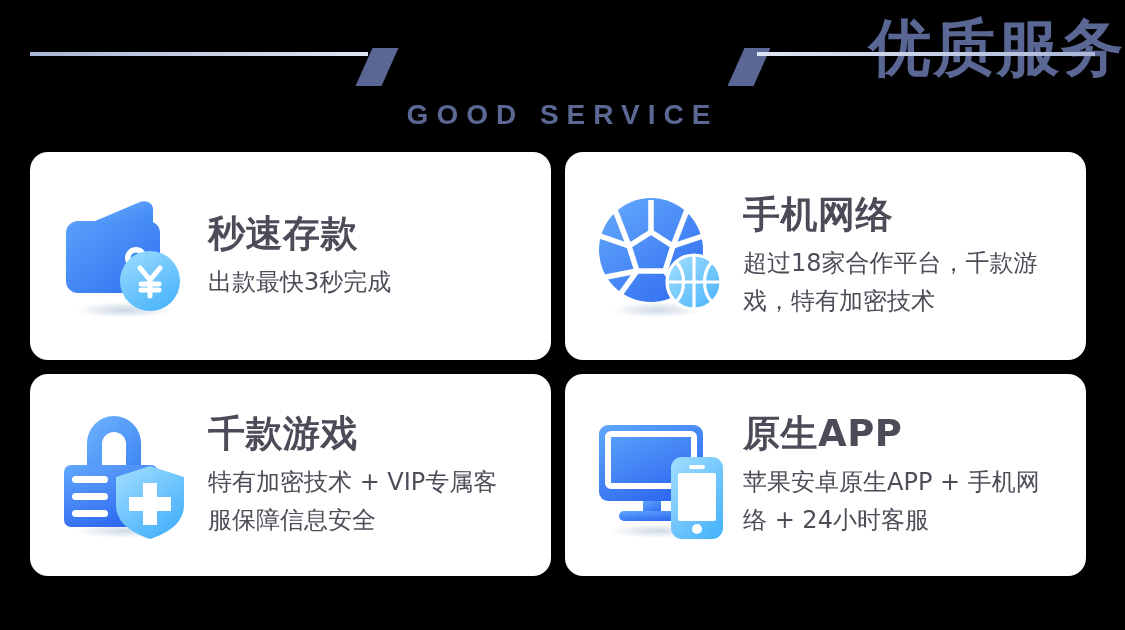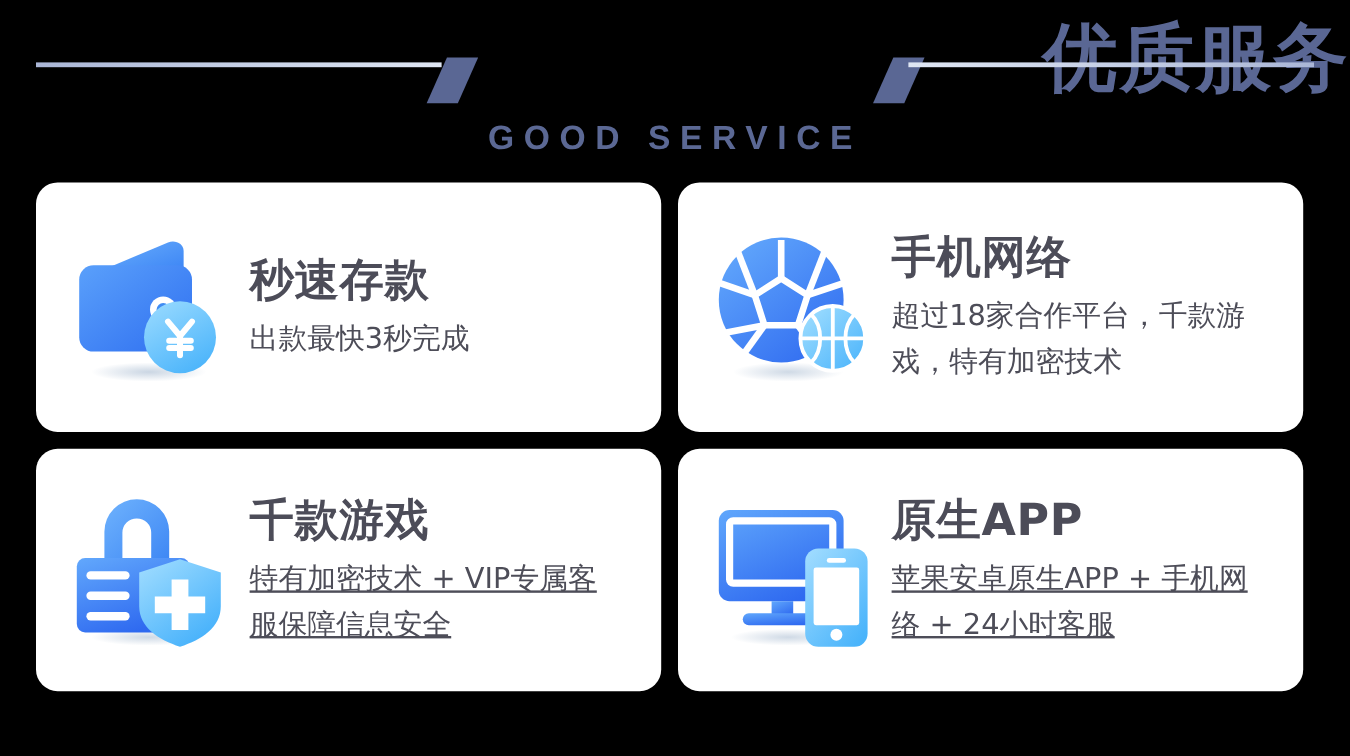--- a/index.html
+++ b/index.html
@@ -114,21 +114,21 @@
     white-space: nowrap;
   }
   .card-desc {
     font-size: 24px;
     color: #4d4d58;
     line-height: 38px;
     margin-top: 6px;
     max-width: 330px;
     font-family: "DejaVu Sans", "Liberation Sans", sans-serif;
   }
-  .card-desc.narrow { max-width: 300px; text-decoration: underline; }
+  .card-desc.narrow { max-width: 300px; }
 
   .ico-svg { display:block; width:136px; height:136px; }
 </style>
 </head>
 <body>
 
 <div class="header">
   <div class="hdr-rule left"></div>
   <div class="hdr-slash left"></div>
   <div class="hdr-title">优质服务</div>

